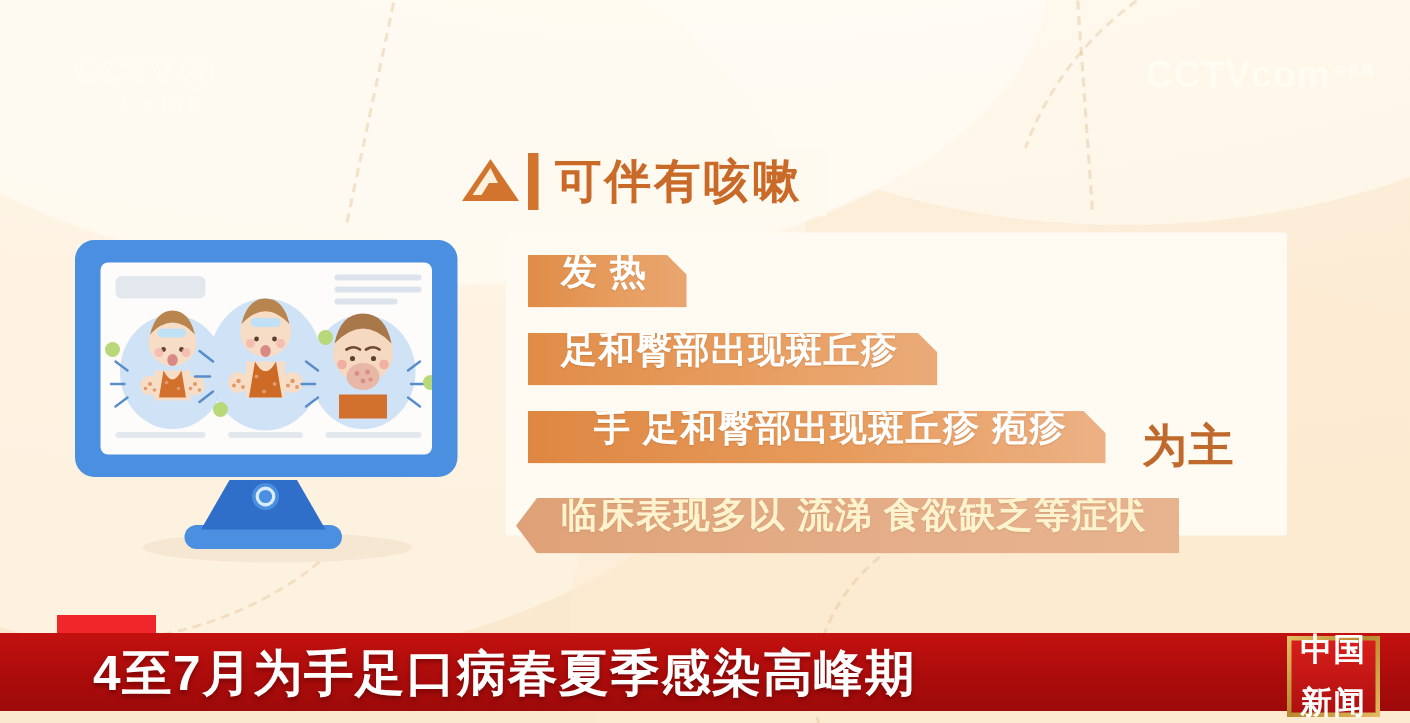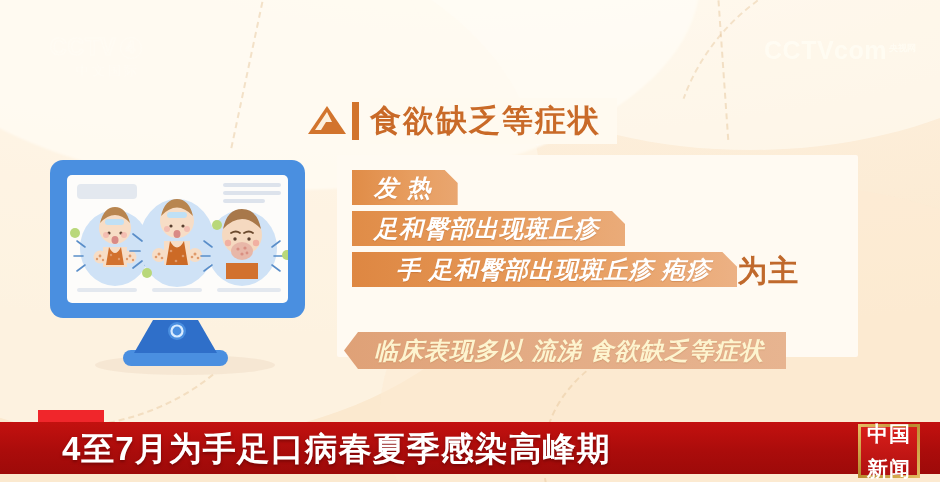--- a/index.html
+++ b/index.html
@@ -98,42 +98,42 @@
     display:flex; align-items:center; height:46px;
   }
   .heading-text{
     font-size:31px; font-weight:bold; letter-spacing:2px;
     color:#c96a28; line-height:1; white-space:nowrap;
   }
 
   
   .badges{ position:absolute; left:352px; top:170px; }
   .badge{
-    position:relative; height:35px; display:flex; align-items:center;
-    margin-bottom:6px; padding:0 26px 0 22px;font-style:italic;
+    position:relative; height:35px; display:flex; 
+    margin-bottom:17px; padding:0 26px 0 22px;
   }
   .badge .btext{
     font-size:24px; font-weight:bold; letter-spacing:1px;
     color:#ffffff; white-space:nowrap; line-height:1;
     text-shadow:0 1px 1px rgba(160,80,20,.28);
   }
   .badge.b1{ background:linear-gradient(90deg,#e08c47 0%,#e79d5f 55%,#e9a670 100%);
              -webkit-clip-path:polygon(0 0, calc(100% - 13px) 0, 100% 13px, 100% 100%, 0 100%);
              clip-path:polygon(0 0, calc(100% - 13px) 0, 100% 13px, 100% 100%, 0 100%); }
   .badge.b2{ background:linear-gradient(90deg,#e08c47 0%,#e89f62 60%,#eaab79 100%);
              -webkit-clip-path:polygon(0 0, calc(100% - 13px) 0, 100% 13px, 100% 100%, 0 100%);
              clip-path:polygon(0 0, calc(100% - 13px) 0, 100% 13px, 100% 100%, 0 100%); }
   .badge.b3{ background:linear-gradient(90deg,#de8742 0%,#e79c5d 55%,#ecb184 100%);
              -webkit-clip-path:polygon(0 0, calc(100% - 15px) 0, 100% 15px, 100% 100%, 0 100%);
              clip-path:polygon(0 0, calc(100% - 15px) 0, 100% 15px, 100% 100%, 0 100%);padding-left:44px; }
 
   .badge-row{ display:flex; align-items:center; }
   .suffix{
     font-size:30px; font-weight:bold; letter-spacing:1px;
-    color:#c0692c; margin-left:0; line-height:1; white-space:nowrap;
+    color:#c0692c; margin-left:24px; line-height:1; white-space:nowrap;
     position:relative; top:-2px;
   }
 
   .badge.wide{
     position:absolute; left:-8px; top:162px;
     height:37px; padding:0 22px 0 30px;
     background:linear-gradient(90deg,#dfa177 0%,#e3ab84 40%,#e7b490 100%);
     -webkit-clip-path:polygon(14px 0, 100% 0, 100% 100%, 14px 100%, 0 50%);
     clip-path:polygon(14px 0, 100% 0, 100% 100%, 14px 100%, 0 50%);
   }
@@ -331,21 +331,21 @@
 
   <div class="heading-row">
     <span class="tri-mark">
       <svg width="42" height="34" viewBox="0 0 42 34">
         <path d="M2 30 L21 2 L40 30 Z" fill="#d2742d"></path>
         <path d="M9 26 L21 8 L26 18 L20 18 L15 26 Z" fill="#fdf0dd"></path>
       </svg>
     </span>
     <span class="hbar"></span>
     <span class="heading-plate">
-      <span class="heading-text">食欲缺乏等症状</span>
+      <span class="heading-text">可伴有咳嗽</span>
     </span>
   </div>
 
   <div class="panel"></div>
 
   <div class="badges">
 
     <div class="badge-row">
       <div class="badge b1">
         <span class="btext">发  热</span>

